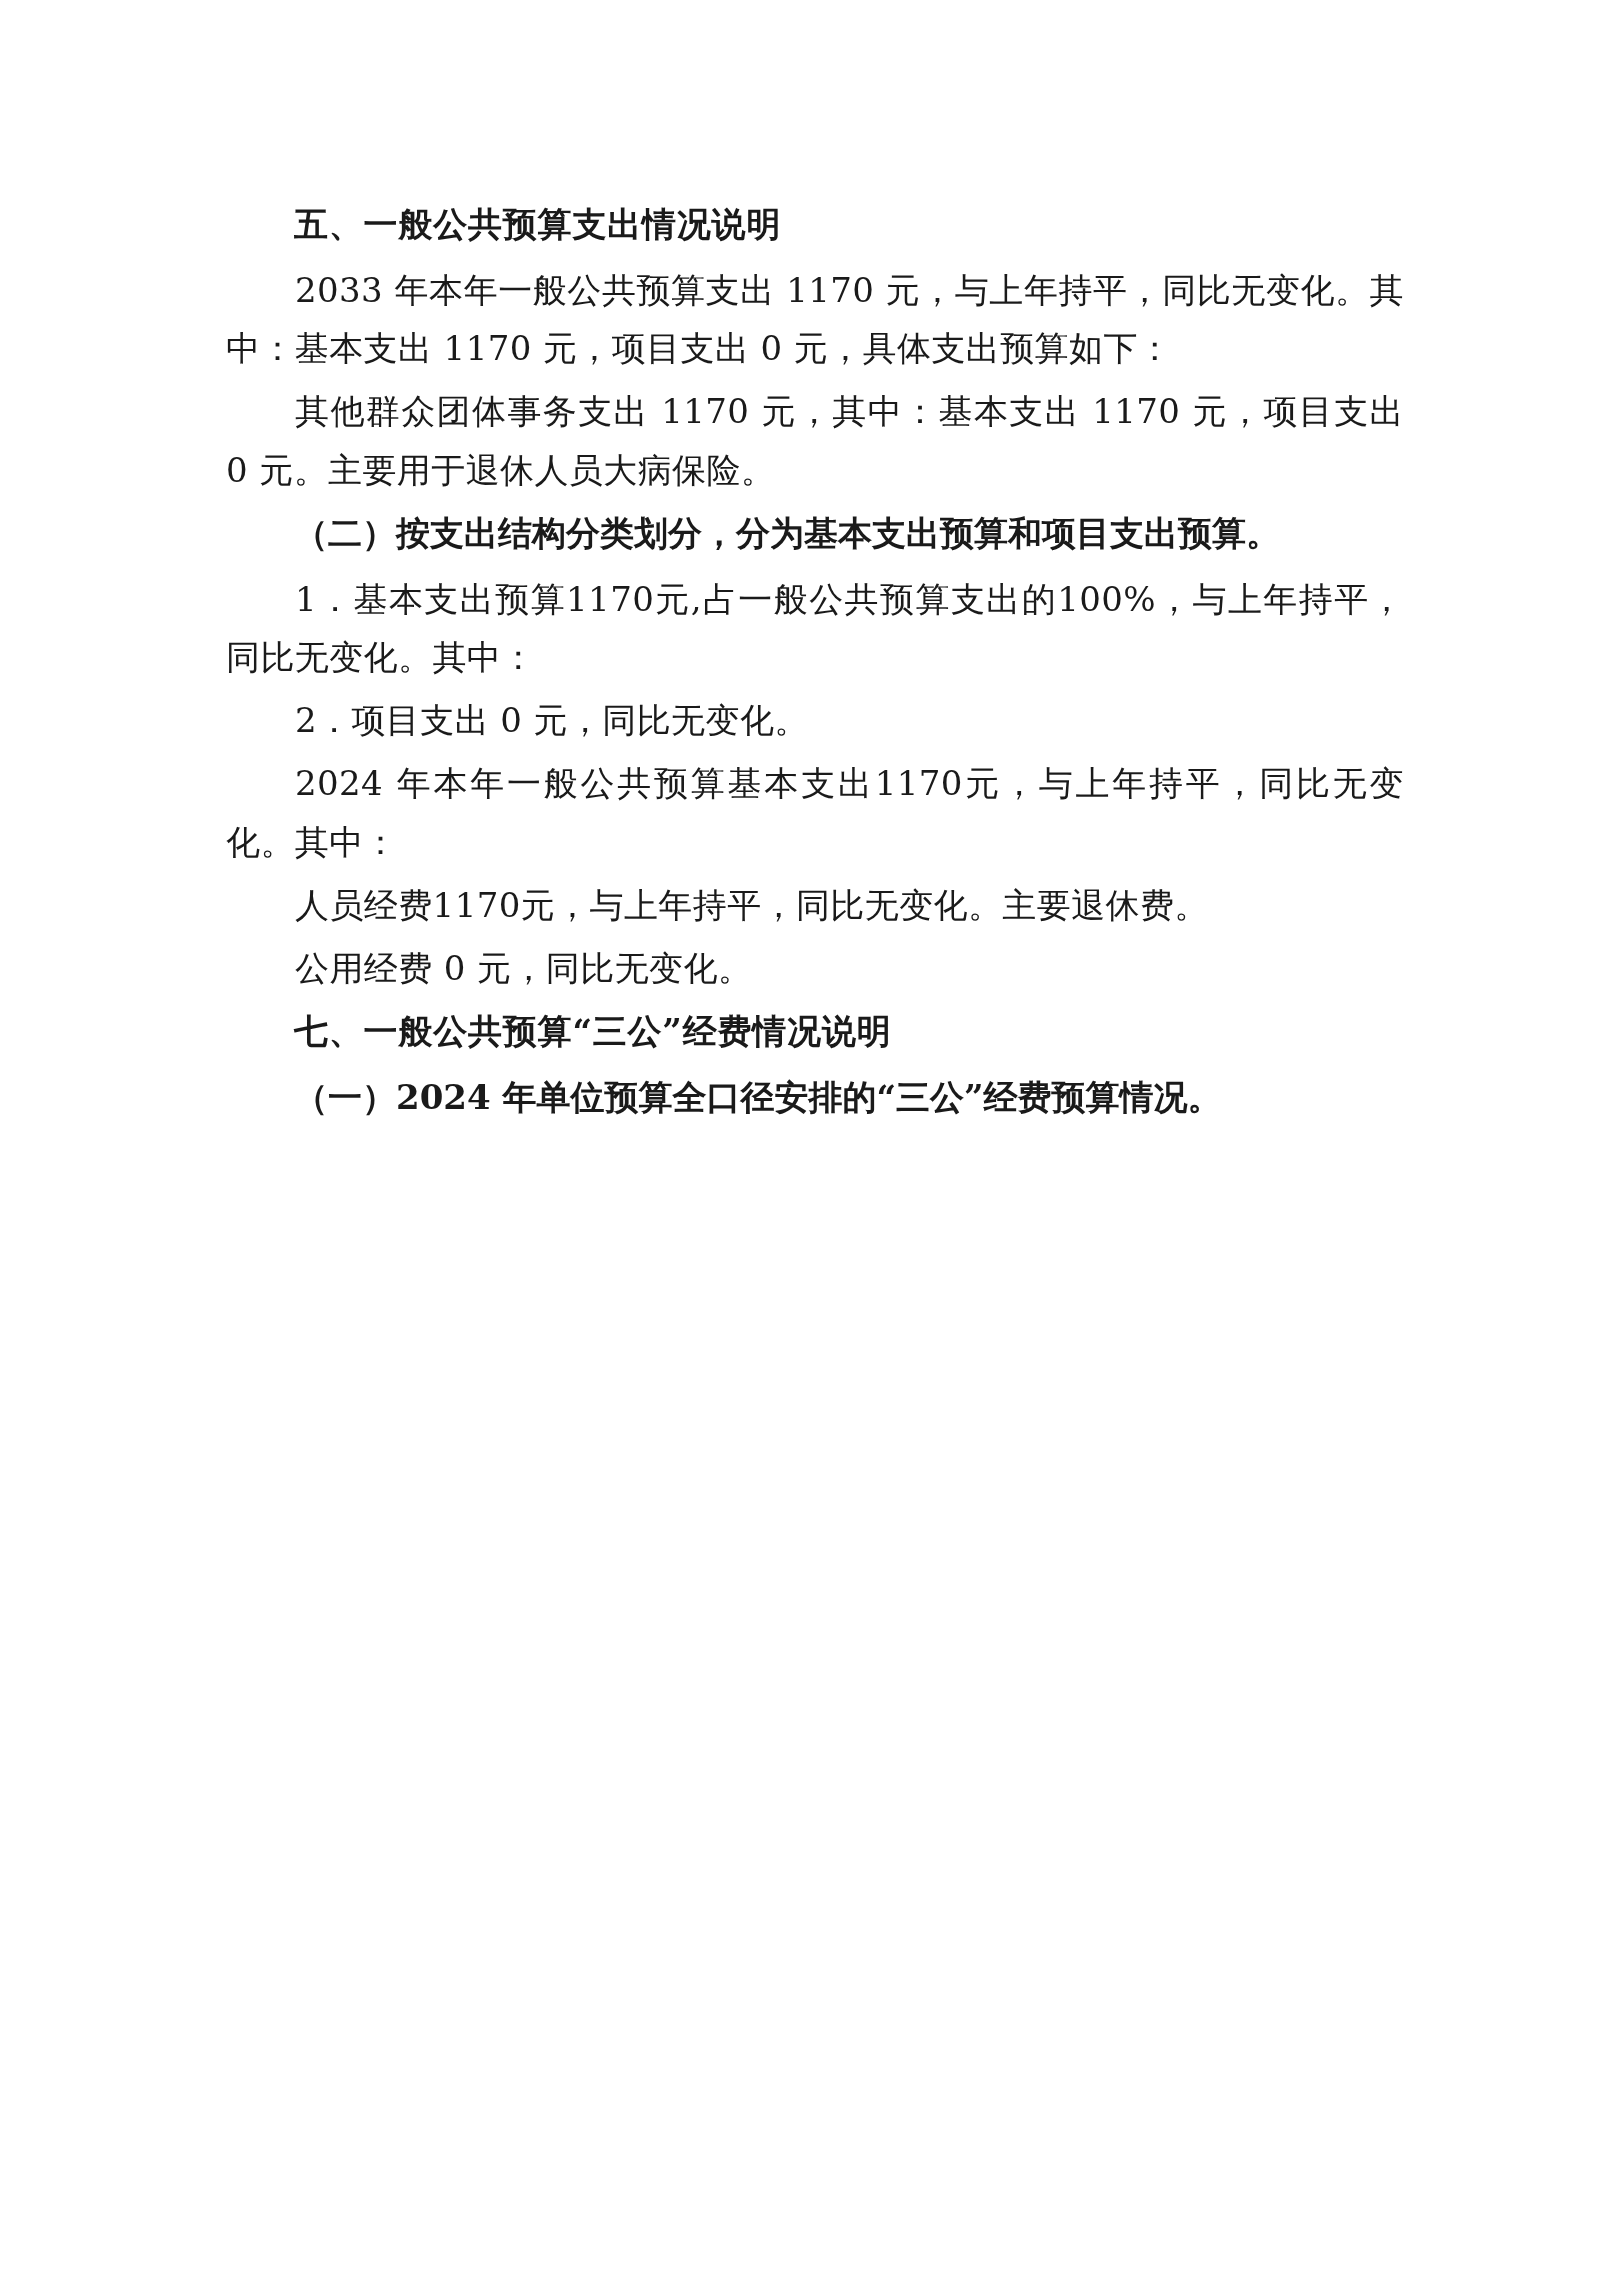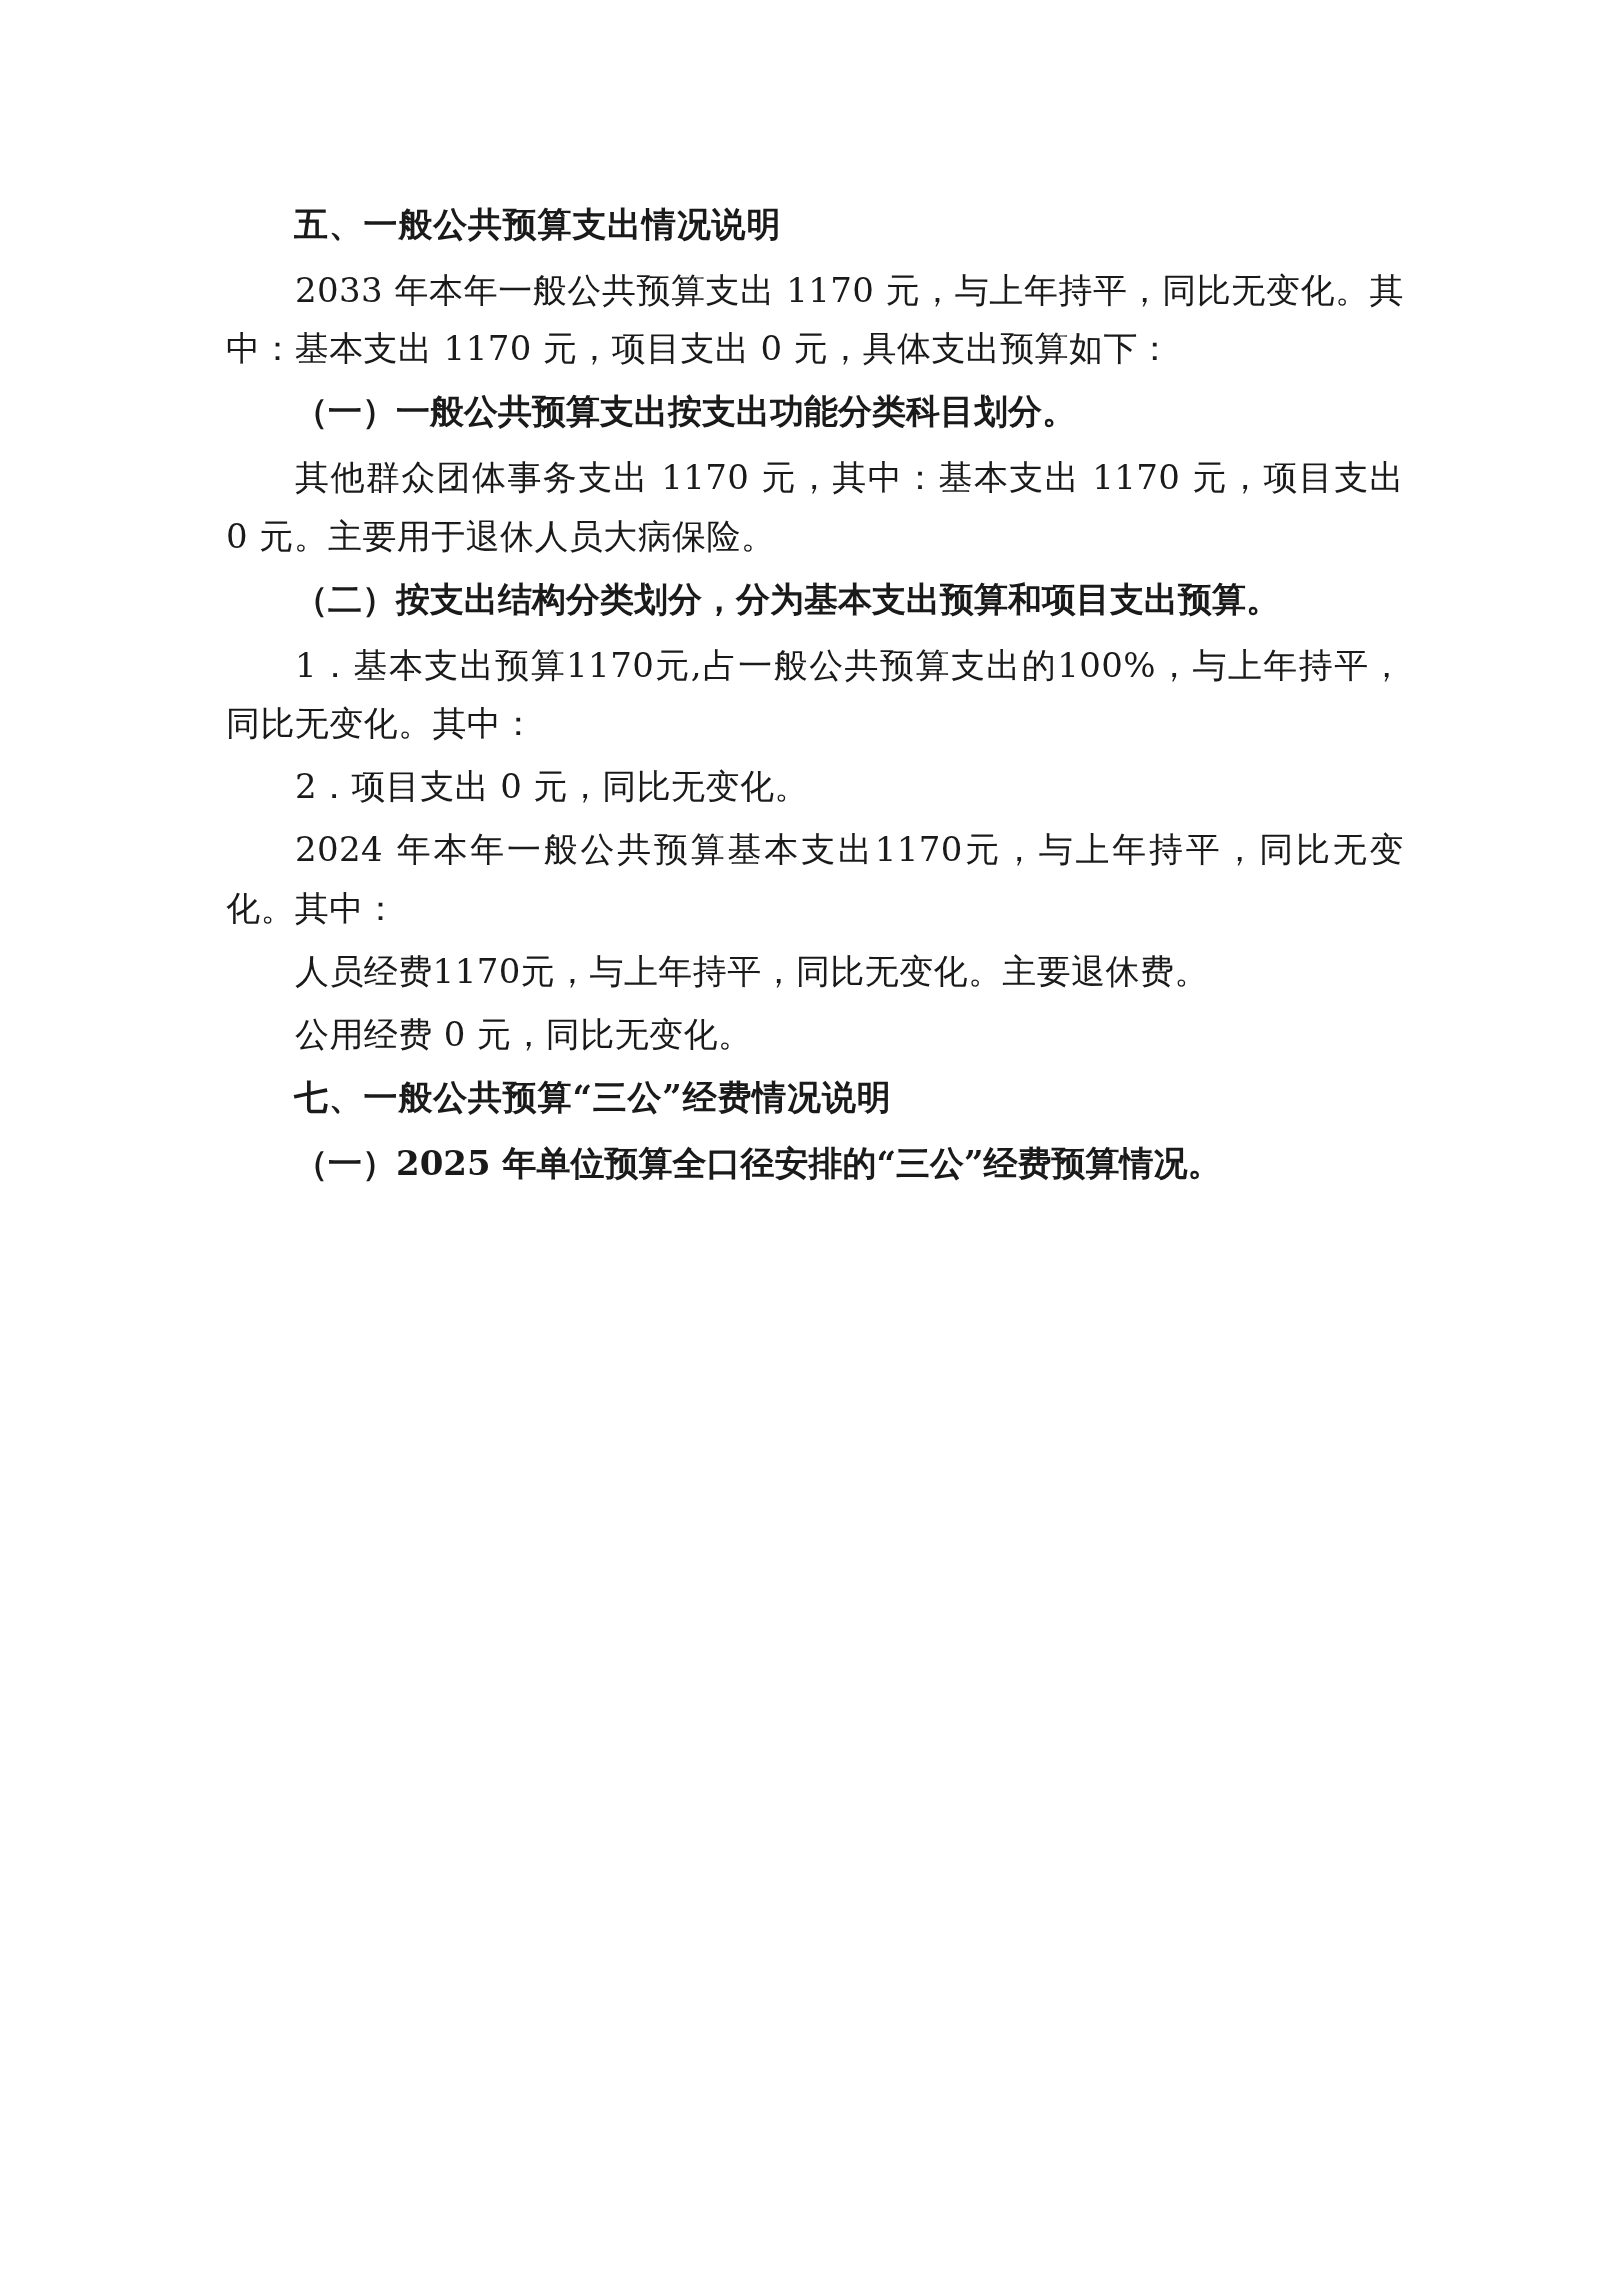--- a/index.html
+++ b/index.html
@@ -52,37 +52,36 @@
 </head>
 <body>
 
 <div class="page">
   <div class="content">
 
     <p class="heading">五、一般公共预算支出情况说明</p>
 
     <p class="body-para">2033 年本年一般公共预算支出 1170 元，与上年持平，同比无变化。其中：基本支出 1170 元，项目支出 0 元，具体支出预算如下：</p>
 
-    <p class="subheading">（一）一般公共预算支出按支出功能分类科目划分。</p>
 
     <p class="body-para">其他群众团体事务支出 1170 元，其中：基本支出 1170 元，项目支出 0 元。主要用于退休人员大病保险。</p>
 
     <p class="subheading">（二）按支出结构分类划分，分为基本支出预算和项目支出预算。</p>
 
     <p class="body-para">1．基本支出预算1170元,占一般公共预算支出的100%，与上年持平，同比无变化。其中：</p>
 
 
     <p class="body-para">2．项目支出 0 元，同比无变化。</p>
 
 
     <p class="body-para">2024 年本年一般公共预算基本支出1170元，与上年持平，同比无变化。其中：</p>
 
     <p class="body-para">人员经费1170元，与上年持平，同比无变化。主要退休费。</p>
 
     <p class="body-para">公用经费 0 元，同比无变化。</p>
 
     <p class="heading">七、一般公共预算“三公”经费情况说明</p>
 
-    <p class="subheading">（一）2025 年单位预算全口径安排的“三公”经费预算情况。</p>
+    <p class="subheading">（一）2024 年单位预算全口径安排的“三公”经费预算情况。</p>
 
   </div>
 </div>
 
 
 </body></html>

